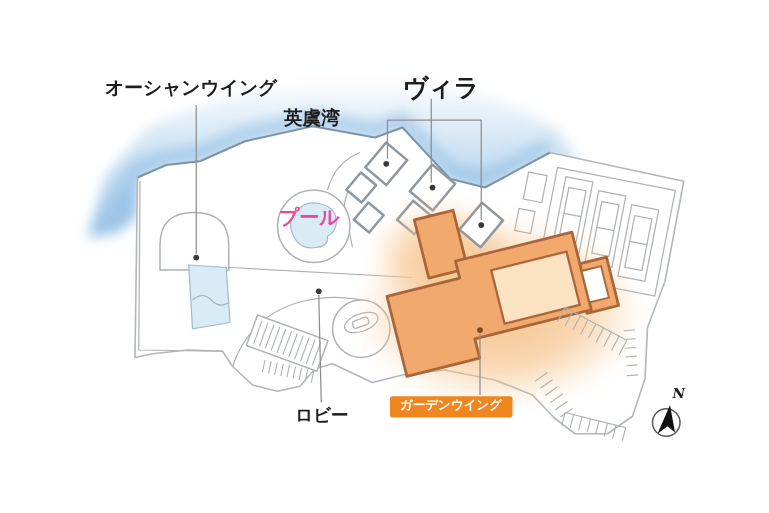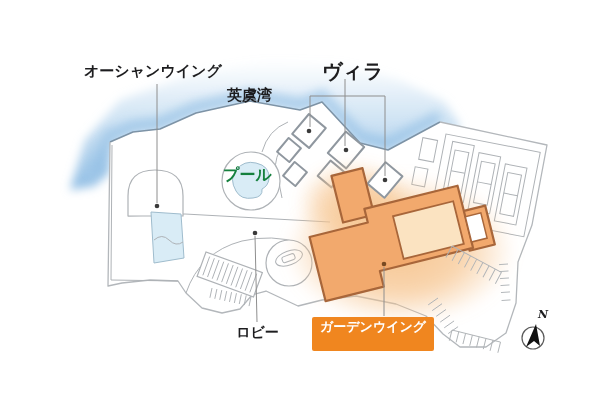--- a/index.html
+++ b/index.html
@@ -12,25 +12,25 @@
     --highlight-bg:#f0861f; --highlight-text:#ffffff; --compass-stroke:#5a5a5a; --compass-fill:#111111;
   }
   html,body{margin:0;padding:0;background:#fff;}
   .stage{position:relative;width:615px;height:380px;background:var(--land-fill);overflow:hidden;
          font-family:"Liberation Sans","DejaVu Sans",sans-serif;}
   .stage svg{position:absolute;left:0;top:0;}
   .lbl{position:absolute;font-weight:bold;color:var(--label-text);white-space:nowrap;line-height:1.2;}
   .lbl-ocean{left:84px;top:62px;font-size:15px;}
   .lbl-bay{left:227px;top:86px;font-size:15px;}
   .lbl-villa{left:322px;top:59px;font-size:20px;}
-  .lbl-pool{left:223px;top:165px;font-size:16px;color:#15803d;}
+  .lbl-pool{left:223px;top:165px;font-size:16px;color:#ec4899;}
   .lbl-lobby{left:185px;top:324px;width:145px;text-align:center;font-size:14px;}
   .lbl-lobby .sub{font-size:13px;}
-  .lbl-gw{left:312px;top:317px;font-size:13px;background:var(--highlight-bg);color:var(--highlight-text);
-          padding:2px 8px 16px;border-radius:2px;}
+  .lbl-gw{left:312px;top:317px;font-size:10px;background:var(--highlight-bg);color:var(--highlight-text);
+          padding:2px 8px 3px;border-radius:2px;}
   .lbl-north{left:538px;top:308px;font-size:11px;font-family:"DejaVu Serif",serif;font-style:italic;font-weight:bold;}
   
   .water{fill:url(#waterGrad);}
   .waterDeep{fill:none;stroke:var(--water-deep);stroke-width:14;opacity:.6;}
   .land{fill:var(--land-fill);}
   .coast{fill:none;stroke:var(--coast-stroke);stroke-width:1.6;stroke-linejoin:round;}
   .border{fill:none;stroke:var(--land-stroke);stroke-width:1.3;stroke-linejoin:round;}
   .thin{fill:none;stroke:var(--detail-stroke);stroke-width:1;}
   .lightfill{fill:var(--land-fill);stroke:var(--detail-stroke);stroke-width:1.2;}
   .bld{fill:var(--land-fill);stroke:var(--building-stroke);stroke-width:2;stroke-linejoin:round;}

